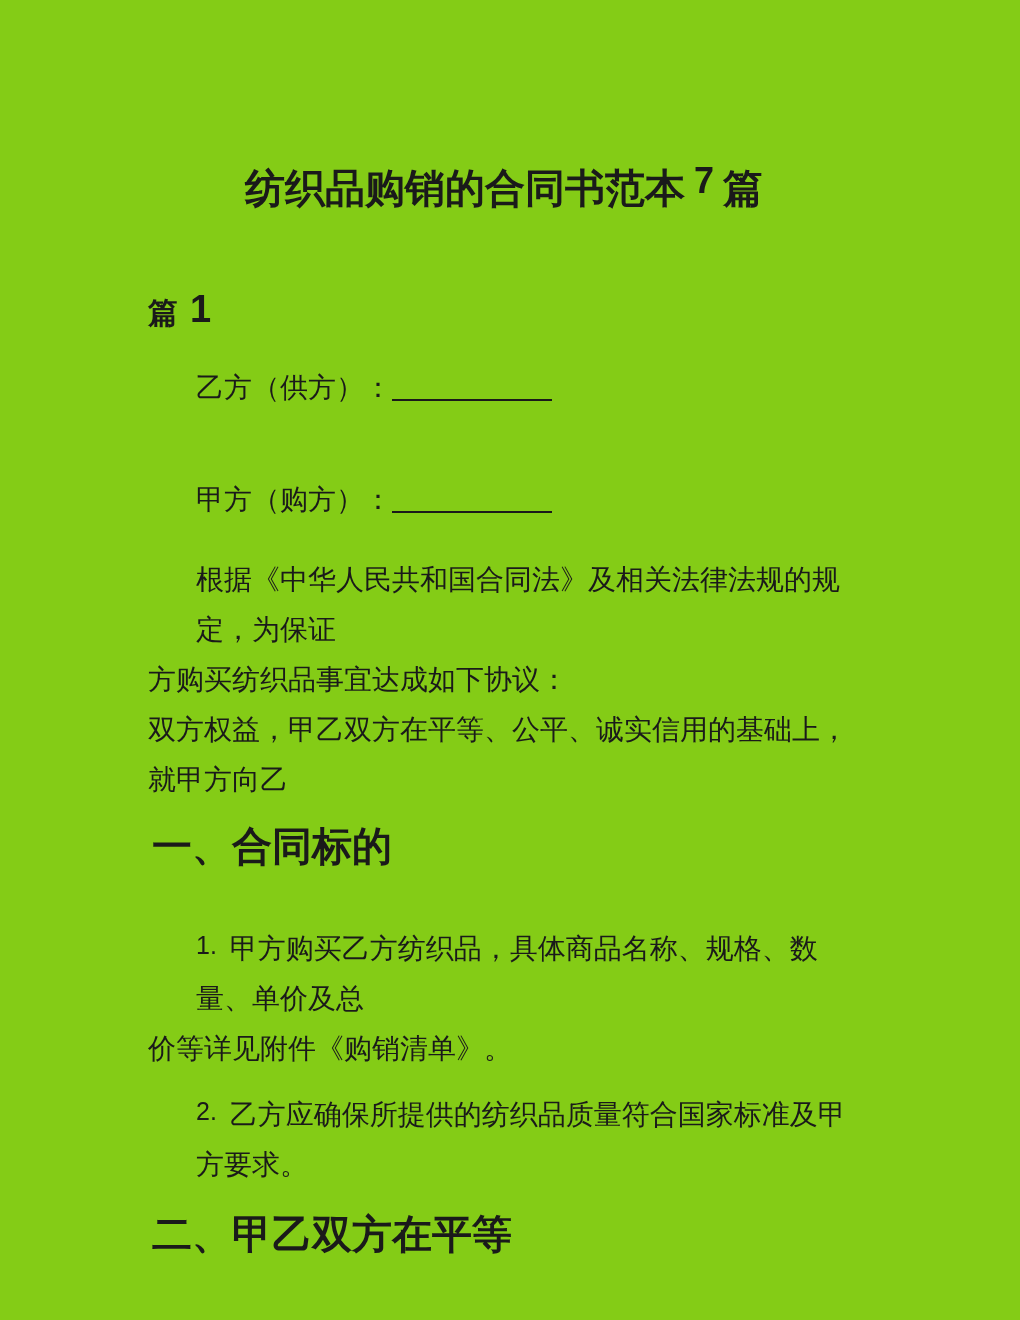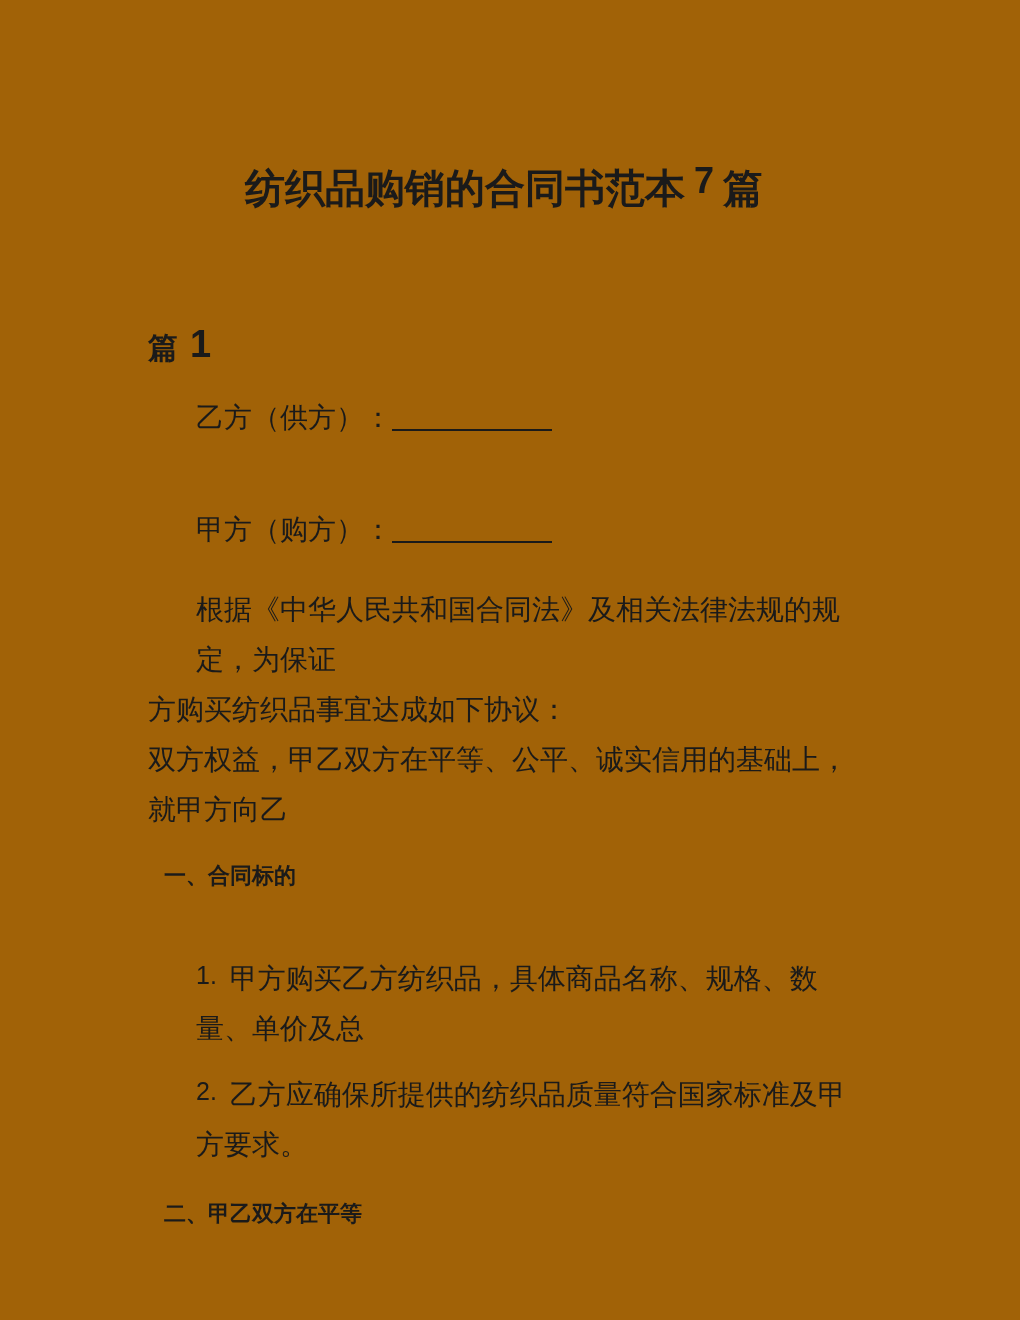--- a/index.html
+++ b/index.html
@@ -4,21 +4,21 @@
 <style>
   html, body {
     margin: 0;
     padding: 0;
     background: #ffffff;
   }
   .page {
     position: relative;
     width: 1020px;
     height: 1320px;
-    background: #a16207;
+    background: #84cc16;
     color: #1a1a1a;
     font-family: "Liberation Sans", "DejaVu Sans", sans-serif;
     overflow: hidden;
     box-sizing: border-box;
     padding: 158px 160px 0 148px;
   }
   
   .doc-title {
     margin: 0 0 0 0;
     text-align: center;
@@ -28,47 +28,47 @@
     white-space: nowrap;
   }
   .title-number {
     font-size: 36px;
     vertical-align: 9px;
     margin: 0 9px;
     font-weight: 700;
   }
   
   .part-label {
-    margin-top: 116px;
+    margin-top: 76px;
     font-size: 30px;
     font-weight: 700;
-    line-height: 34px;
+    line-height: 44px;
   }
   .part-number {
     font-size: 38px;
     font-weight: 700;
     vertical-align: 1px;
     margin-left: 12px;
   }
   
   .body-line {
     font-size: 28px;
     line-height: 50px;
     font-weight: 400;
   }
   .indent { padding-left: 48px; }
   .party-line-1 { margin-top: 62px; }
   .party-line-2 { margin-top: 28px; }
   .preamble { margin-top: 30px; }
   
   .sec-heading {
-    font-size: 22px;
+    font-size: 40px;
     font-weight: 700;
     line-height: 34px;
-    margin: 16px;
+    margin: 4px;
   }
   .sec-heading-1 { margin-top: 24px; }
   .sec-heading-2 { margin-top: 27px; }
   
   .clause { font-size: 28px; line-height: 50px; font-weight: 400; }
   .clause-1-1 { margin-top: 57px; }
   .clause-1-2 { margin-top: 12px; }
   .clause-number {
     font-size: 25px;
     vertical-align: 4px;
@@ -99,20 +99,21 @@
   <div class="preamble">
     <div class="body-line indent">根据《中华人民共和国合同法》及相关法律法规的规定，为保证</div>
     <div class="body-line">方购买纺织品事宜达成如下协议：</div>
     <div class="body-line">双方权益，甲乙双方在平等、公平、诚实信用的基础上，就甲方向乙</div>
   </div>
 
   <h2 class="sec-heading sec-heading-1">一、合同标的</h2>
 
   <div class="clause clause-1-1">
     <div class="indent"><span class="clause-number">1.</span><span>甲方购买乙方纺织品，具体商品名称、规格、数量、单价及总</span></div>
+    <div>价等详见附件《购销清单》。</div>
   </div>
 
   <div class="clause clause-1-2">
     <div class="indent"><span class="clause-number">2.</span><span>乙方应确保所提供的纺织品质量符合国家标准及甲方要求。</span></div>
   </div>
 
   <h2 class="sec-heading sec-heading-2">二、甲乙双方在平等</h2>
 
 </div>
 

